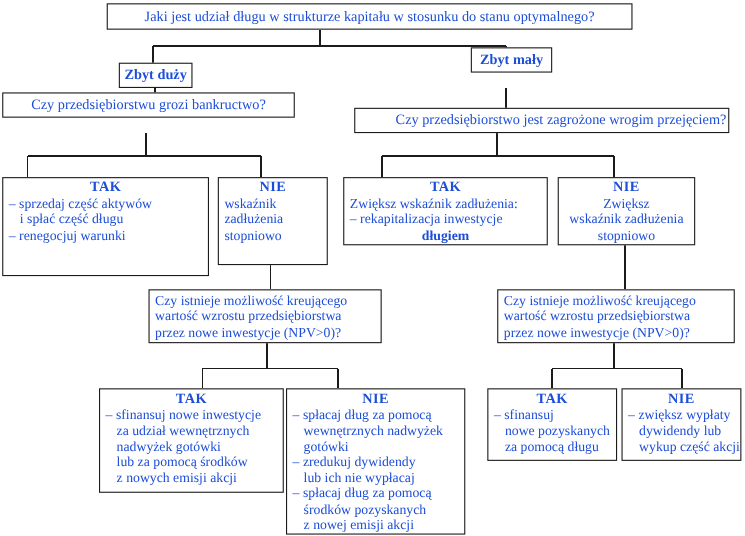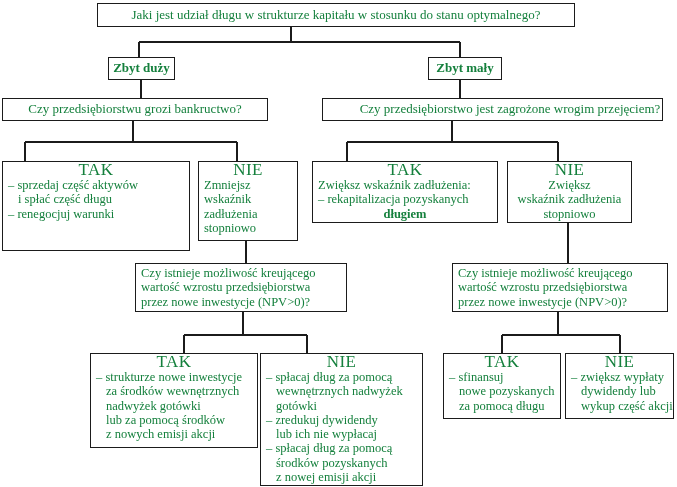--- a/index.html
+++ b/index.html
@@ -1,29 +1,29 @@
 <!DOCTYPE html>
 <html><head>
 <meta charset="utf-8">
 <style>
   html,body { margin:0; padding:0; background:#ffffff; }
   #canvas {
     position:relative; width:608px; height:487px; background:#ffffff;
     font-family:"Liberation Serif","DejaVu Serif",serif;
-    color:#15803d; font-size:12.5px; line-height:14.3px;
+    color:#1d4ed8; font-size:12.5px; line-height:14.3px;
   }
   #wires { position:absolute; left:0; top:0; width:677px; height:487px; }
   .box {
     position:absolute; box-sizing:border-box; background:#ffffff;
     border:1.5px solid #1b1b1b; overflow:hidden;
   }
   .ctr { display:flex; align-items:center; justify-content:center; text-align:center; }
   .q { font-size:13px; }
   .bold { font-weight:bold; }
-  .ttl { text-align:center; font-weight:normal; font-size:17px; line-height:15px; letter-spacing:0.4px; }
+  .ttl { text-align:center; font-weight:bold; font-size:13px; line-height:15px; letter-spacing:0.4px; }
   .body { padding:1px 2px 0 2px; }
   .ln { padding-left:3px; white-space:nowrap; }
   .ln.c { padding-left:13px;font-family:Liberation Serif, serif; }        
   .center-all .ln { text-align:center; padding-left:0; white-space:normal; }
   .ln.center { text-align:center; padding-left:0;font-weight:bold; }
 </style>
 </head>
 <body>
 
 <div id="canvas">
@@ -43,49 +43,48 @@
 
       <path d="M243 312 V335 M184 335 H307 M184 335 V353 M307 335 V353"></path>
 
       <path d="M558 312 V335 M502 335 H620 M502 335 V353 M620 335 V353"></path>
     </g>
   </svg>
 
   <div class="box ctr q" style="left:97px; top:3px; width:478px; height:24px;">Jaki jest udział długu w strukturze kapitału w stosunku do stanu optymalnego?</div>
 
   <div class="box ctr q bold" style="left:108px; top:57px; width:67px; height:23px;">Zbyt duży</div>
-  <div class="box ctr q bold" style="left:428px; top:57px; width:74px; height:23px;">Zbyt mały</div>
+  <div class="box ctr q bold" style="left:428px; top:43px; width:74px; height:23px;">Zbyt mały</div>
 
-  <div class="box ctr q" style="left:2px; top:98px; width:266px; height:23px;">Czy przedsiębiorstwu grozi bankructwo?</div>
+  <div class="box ctr q" style="left:2px; top:84px; width:266px; height:23px;">Czy przedsiębiorstwu grozi bankructwo?</div>
   <div class="box ctr q" style="left:322px; top:98px; width:341px; height:23px;padding-left:35px;">Czy przedsiębiorstwo jest zagrożone wrogim przejęciem?</div>
 
   <div class="box" style="left:2px; top:161px; width:188px; height:90px;">
     <div class="ttl">TAK</div>
     <div class="body">
       <div class="ln">– sprzedaj część aktywów</div>
       <div class="ln c">i spłać część długu</div>
       <div class="ln">– renegocjuj warunki</div>
     </div>
   </div>
 
   <div class="box" style="left:198px; top:161px; width:100px; height:80px;">
     <div class="ttl">NIE</div>
     <div class="body">
-      <div class="ln">Zmniejsz</div>
       <div class="ln">wskaźnik</div>
       <div class="ln">zadłużenia</div>
       <div class="ln">stopniowo</div>
     </div>
   </div>
 
   <div class="box" style="left:312px; top:161px; width:186px; height:62px;">
     <div class="ttl">TAK</div>
     <div class="body">
       <div class="ln">Zwiększ wskaźnik zadłużenia:</div>
-      <div class="ln">– rekapitalizacja pozyskanych</div>
+      <div class="ln">– rekapitalizacja inwestycje</div>
       <div class="ln center">długiem</div>
     </div>
   </div>
 
   <div class="box center-all" style="left:507px; top:161px; width:125px; height:62px;">
     <div class="ttl">NIE</div>
     <div class="body">
       <div class="ln">Zwiększ</div>
       <div class="ln">wskaźnik zadłużenia</div>
       <div class="ln">stopniowo</div>
@@ -103,22 +102,22 @@
     <div class="body" style="padding-top:2px;">
       <div class="ln">Czy istnieje możliwość kreującego</div>
       <div class="ln">wartość wzrostu przedsiębiorstwa</div>
       <div class="ln">przez nowe inwestycje (NPV&gt;0)?</div>
     </div>
   </div>
 
   <div class="box" style="left:90px; top:353px; width:168px; height:95px;">
     <div class="ttl">TAK</div>
     <div class="body">
-      <div class="ln">– strukturze nowe inwestycje</div>
-      <div class="ln c">za środków wewnętrznych</div>
+      <div class="ln">– sfinansuj nowe inwestycje</div>
+      <div class="ln c">za udział wewnętrznych</div>
       <div class="ln c">nadwyżek gotówki</div>
       <div class="ln c">lub za pomocą środków</div>
       <div class="ln c">z nowych emisji akcji</div>
     </div>
   </div>
 
   <div class="box" style="left:260px; top:353px; width:163px; height:133px;">
     <div class="ttl">NIE</div>
     <div class="body">
       <div class="ln">– spłacaj dług za pomocą</div>

